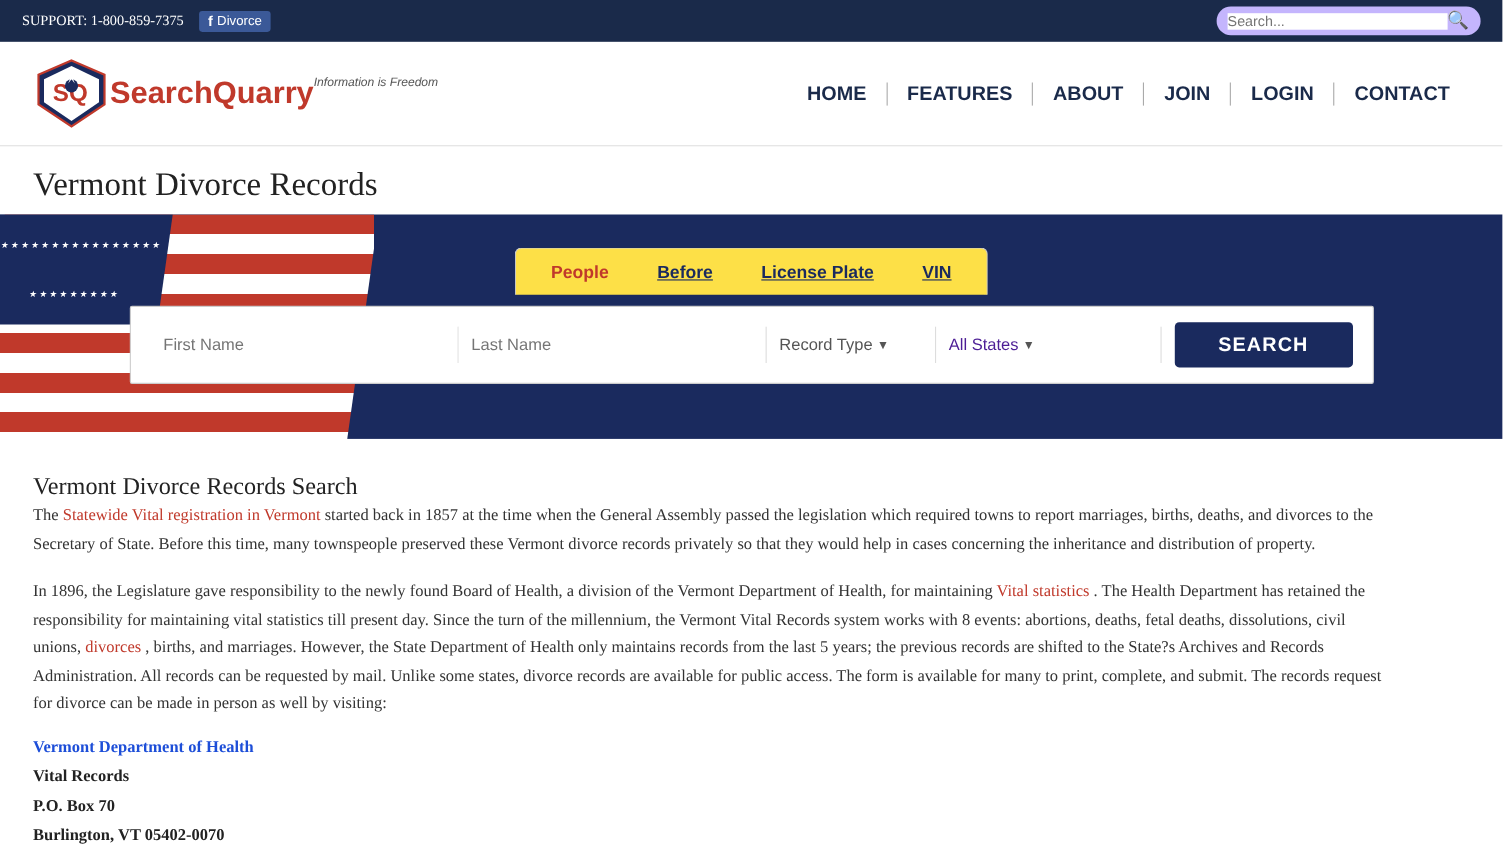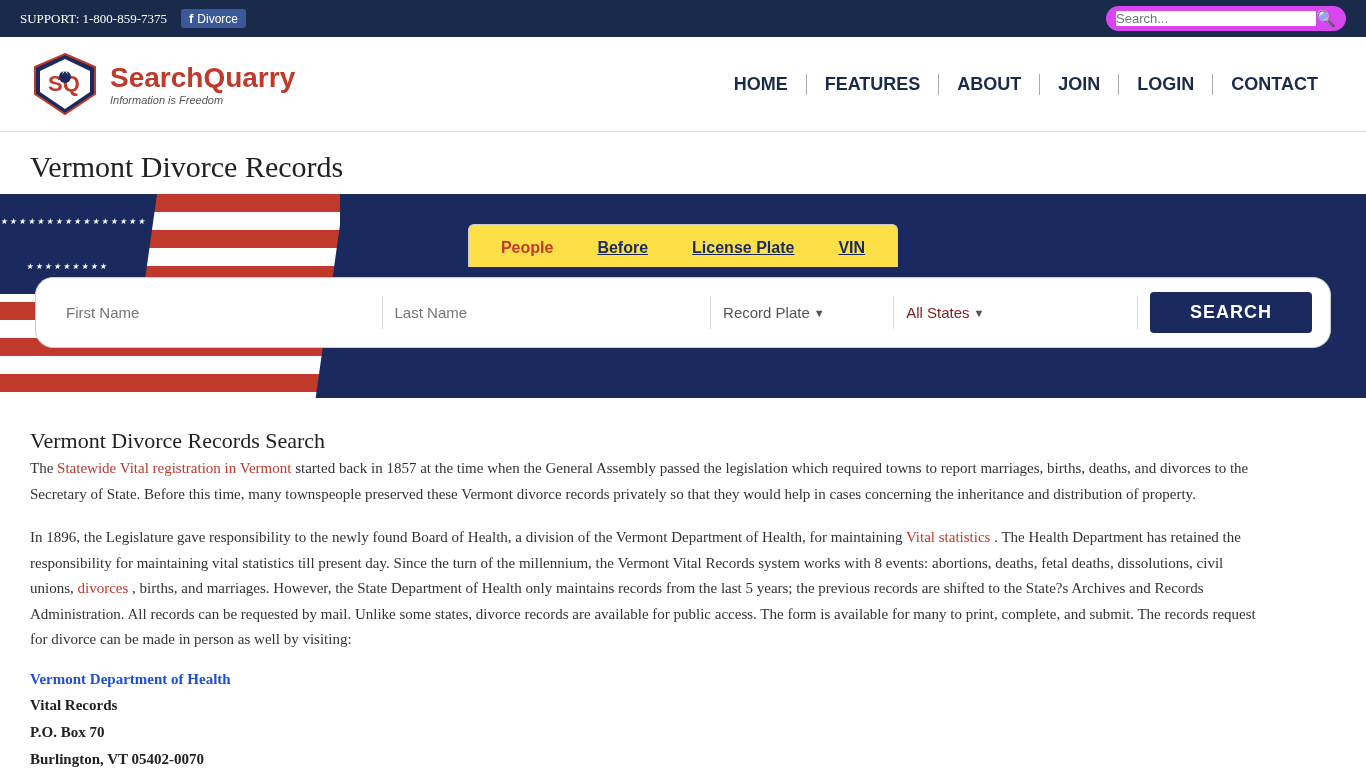--- a/index.html
+++ b/index.html
@@ -26,21 +26,21 @@
       border-radius: 3px;
       cursor: pointer;
       display: flex;
       align-items: center;
       gap: 4px;
     }
     .fb-icon { color: #fff; font-weight: bold; font-size: 13px; }
     .search-bar-top {
       display: flex;
       align-items: center;
-      background: #d946ef;
+      background: #c4b5fd;
       border-radius: 20px;
       overflow: hidden;
       padding: 3px 10px;
       width: 240px;
     }
     .search-bar-top input {
       border: none;
       outline: none;
       font-size: 13px;
       width: 200px;
@@ -55,26 +55,26 @@
     }
 
     
     .header {
       display: flex;
       align-items: center;
       justify-content: space-between;
       padding: 12px 30px;
       border-bottom: 1px solid #e0e0e0;
     }
-    .logo-area { display: flex; align-items: center; gap: 10px; }
+    .logo-area { display: flex; align-items: center; }
     .logo-shield {
       width: 70px;
       height: 70px;
     }
-    .logo-text { display: flex; flex-direction: column; }
+    .logo-text { display: flex; flex-direction: row; }
     .logo-brand { font-size: 28px; color: #1a2a4a; font-weight: bold; font-family: Arial, sans-serif; }
     .logo-brand span { color: #c0392b; }
     .logo-tagline { font-size: 11px; color: #555; font-style: italic; font-family: Arial, sans-serif; }
     nav { display: flex; align-items: center; gap: 0; }
     .nav-item {
       color: #1a2a4a;
       font-size: 18px;
       font-weight: bold;
       font-family: Arial, sans-serif;
       text-decoration: none;
@@ -164,26 +164,26 @@
       text-decoration: underline;
     }
     .tab.active {
       color: #c0392b;
       text-decoration: none;
     }
 
     
     .search-form-wrapper {
       background: #fff;
-      border-radius: 18px;
+      border-radius: 2px;
       padding: 14px 18px;
       display: flex;
       align-items: center;
       gap: 0;
-      width: 1296px;
+      width: 1131px;
       max-width: 95%;
       position: relative;
       z-index: 2;
       border: 1px solid #ccc;
     }
     .search-input {
       flex: 1;
       border: none;
       outline: none;
       font-size: 15px;
@@ -210,21 +210,21 @@
     .dropdown-arrow { color: #555; font-size: 11px; padding-right: 8px; }
     .all-states-wrapper {
       flex: 0.8;
       display: flex;
       align-items: center;
       border-right: 1px solid #ddd;
       position: relative;
     }
     .all-states-label {
       padding: 8px 4px 8px 12px;
-      color: #7f1d1d;
+      color: #4c1d95;
       font-size: 15px;
       font-family: Arial, sans-serif;
       white-space: nowrap;
     }
     .search-btn {
       background: #1a2a5e;
       color: #fff;
       border: none;
       font-size: 18px;
       font-weight: bold;
@@ -347,21 +347,21 @@
       <span class="tab">Before</span>
       <span class="tab">License Plate</span>
       <span class="tab">VIN</span>
     </div>
   </div>
 
   <div class="search-form-wrapper">
     <input class="search-input" type="text" placeholder="First Name" style="">
     <input class="search-input" type="text" style="border-right: 1px solid rgb(221, 221, 221);" placeholder="Last Name">
     <div class="record-type-wrapper">
-      <span class="record-type-label">Record Plate</span>
+      <span class="record-type-label">Record Type</span>
       <span class="dropdown-arrow">▼</span>
     </div>
     <div class="all-states-wrapper">
       <span class="all-states-label">All States</span>
       <span class="dropdown-arrow">▼</span>
     </div>
     <button class="search-btn">SEARCH</button>
   </div>
 </div>
 

